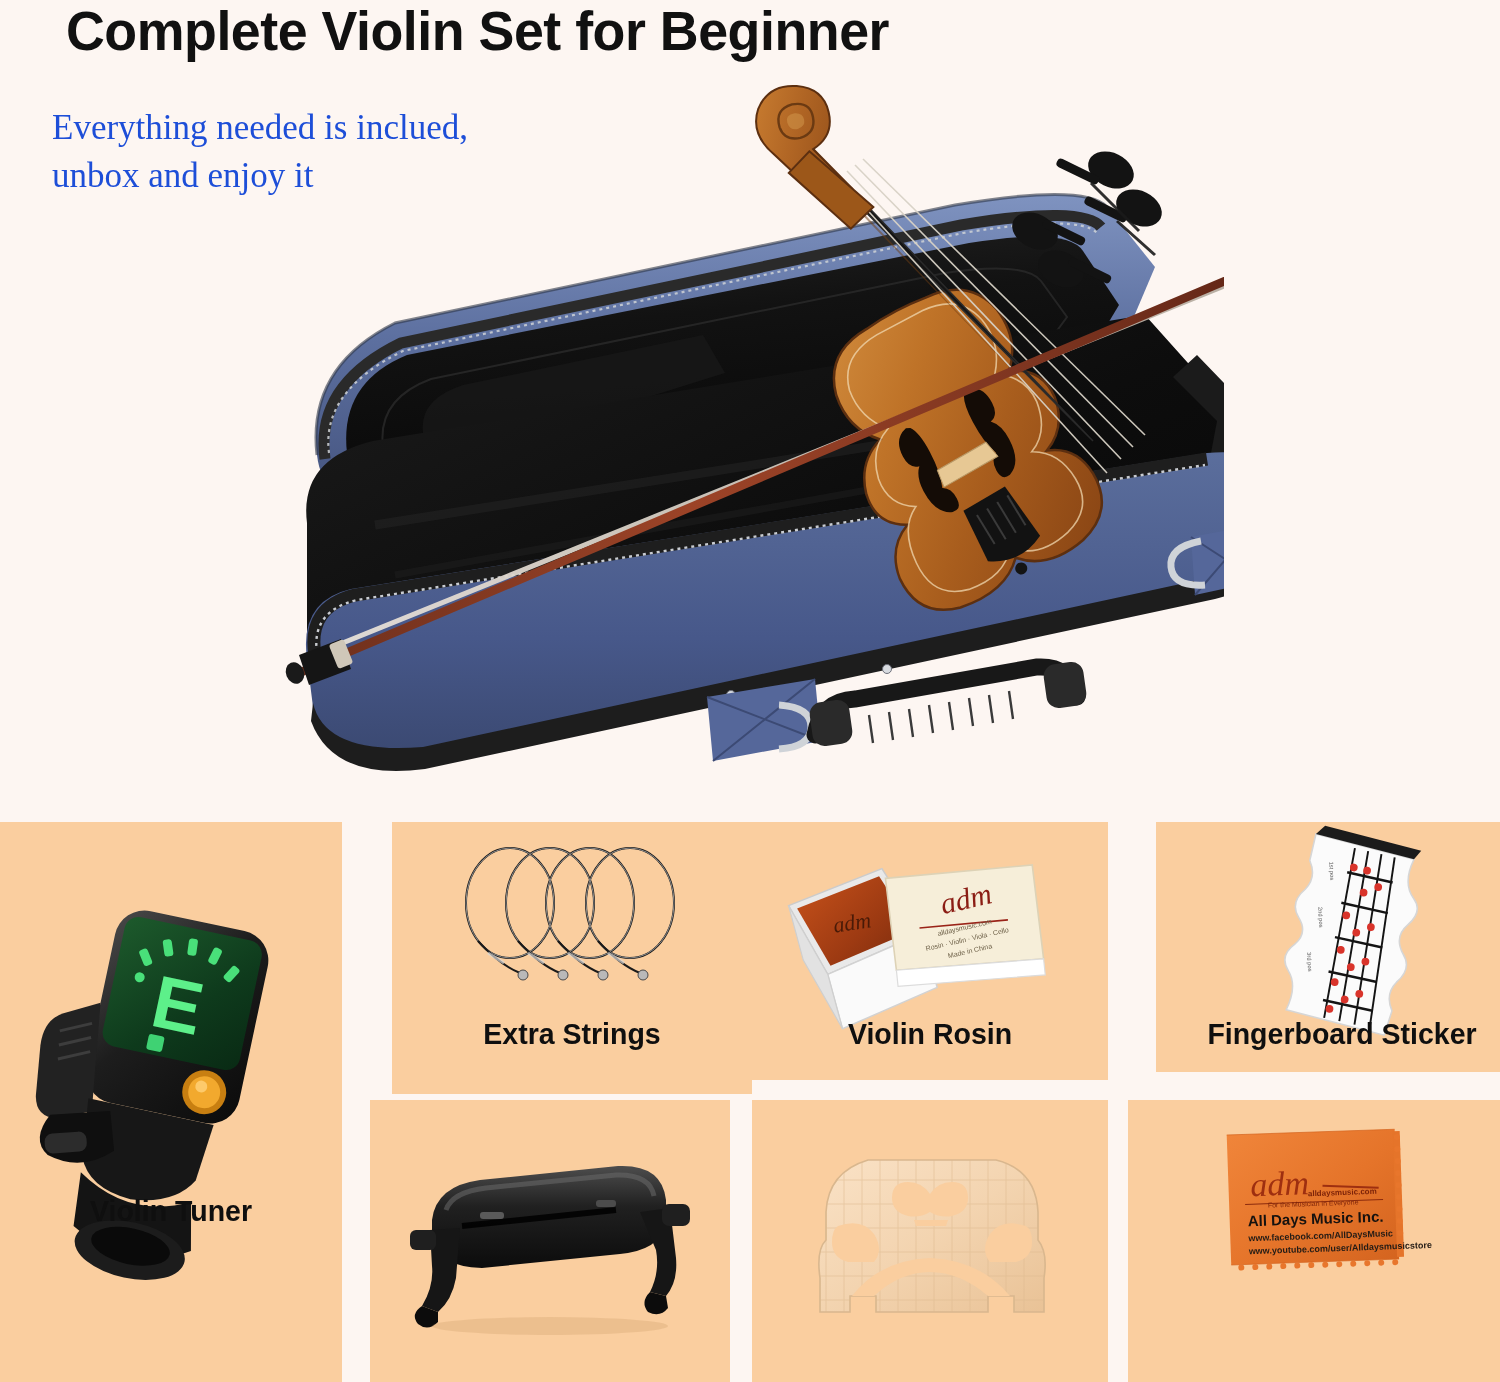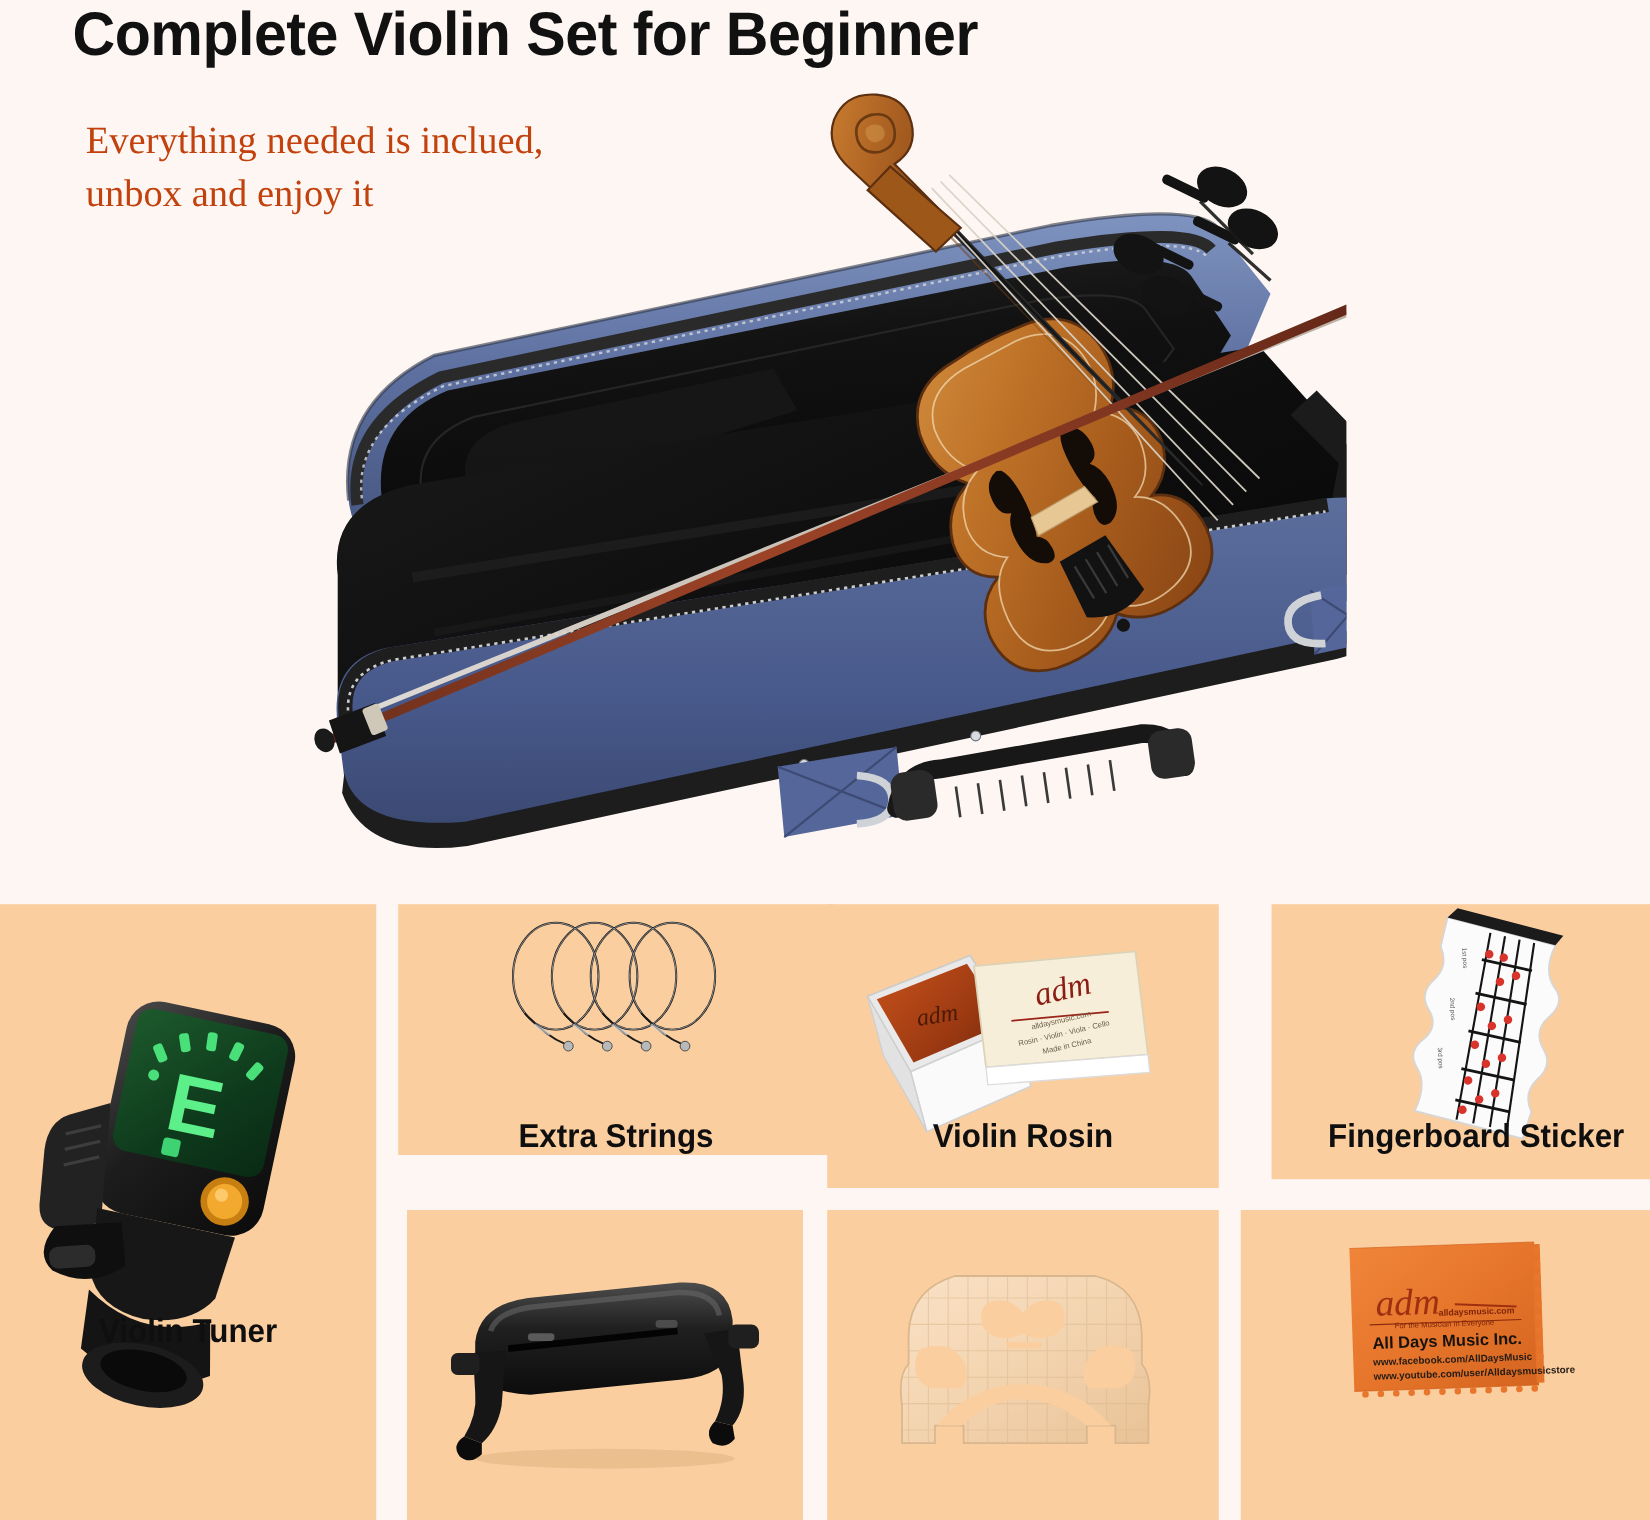--- a/index.html
+++ b/index.html
@@ -20,25 +20,25 @@
     font-family:"Liberation Sans", sans-serif;
     font-weight:bold;
     font-size:56px;
     letter-spacing:-0.5px;
     color:#111111;
     transform:scaleX(0.96);
     transform-origin:left top;
     white-space:nowrap;
   }
   #subtitle{
-    position:absolute;left:78px;top:104px;
+    position:absolute;left:52px;top:104px;
     font-family:"Liberation Serif", serif;
     font-size:35px;
     line-height:48px;
-    color:#c2410c;
+    color:#1d4ed8;
     white-space:pre-line;
   }
   
   #grid{
     position:absolute;left:0px;top:822px;width:1500px;height:560px;
   }
   .cell{
     position:absolute;
     background:#FACE9F;
     overflow:hidden;
@@ -50,21 +50,21 @@
     font-weight:bold;
     font-size:30px;
     color:#0f0f0f;
     transform:scaleX(0.95);
     letter-spacing:0px;
   }
   .art{position:absolute;left:0;top:0;width:100%;height:100%;}
 
   
   #cell-tuner   {left:0px;   top:0px;  width:342px; height:560px;}
-  #cell-strings {left:362px; top:0px;  width:360px; height:228px;padding-left:36px;}
+  #cell-strings {left:392px; top:0px;  width:360px; height:272px;}
   #cell-rosin   {left:752px; top:0px;  width:356px; height:258px;}
   #cell-finger  {left:1156px;top:0px;  width:372px; height:250px;}
   #cell-shoulder{left:370px; top:278px;width:360px; height:282px;}
   #cell-bridge  {left:752px; top:278px;width:356px; height:282px;}
   #cell-cloth   {left:1128px;top:278px;width:372px; height:282px;}
 
   #cell-tuner   .cell-label{top:372px;}
   #cell-strings .cell-label{top:195px;}
   #cell-rosin   .cell-label{top:195px;}
   #cell-finger  .cell-label{top:195px;}

